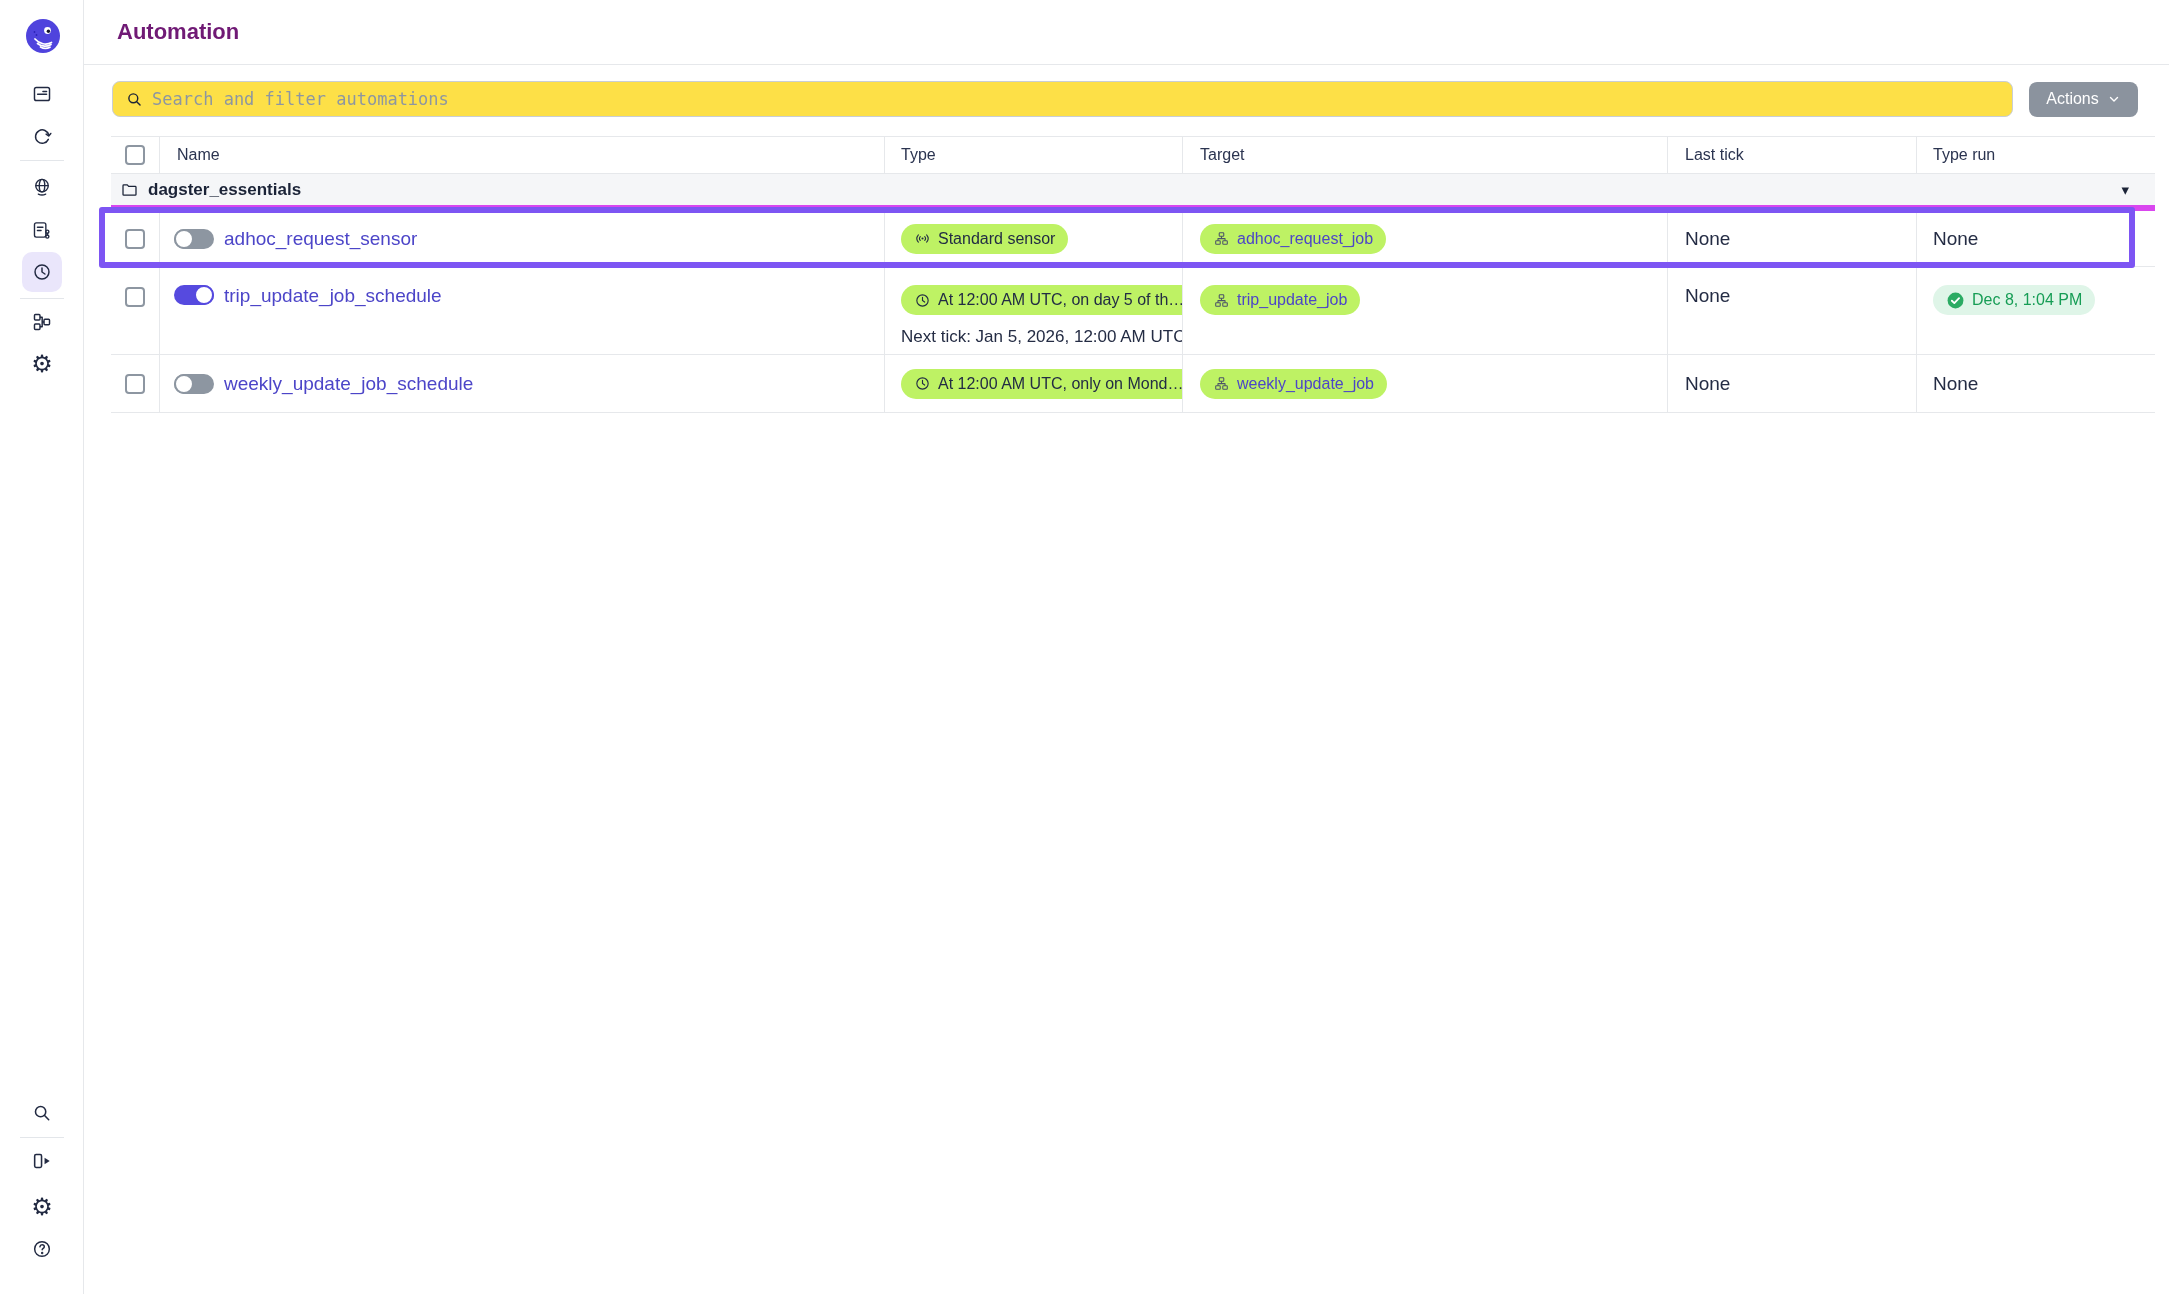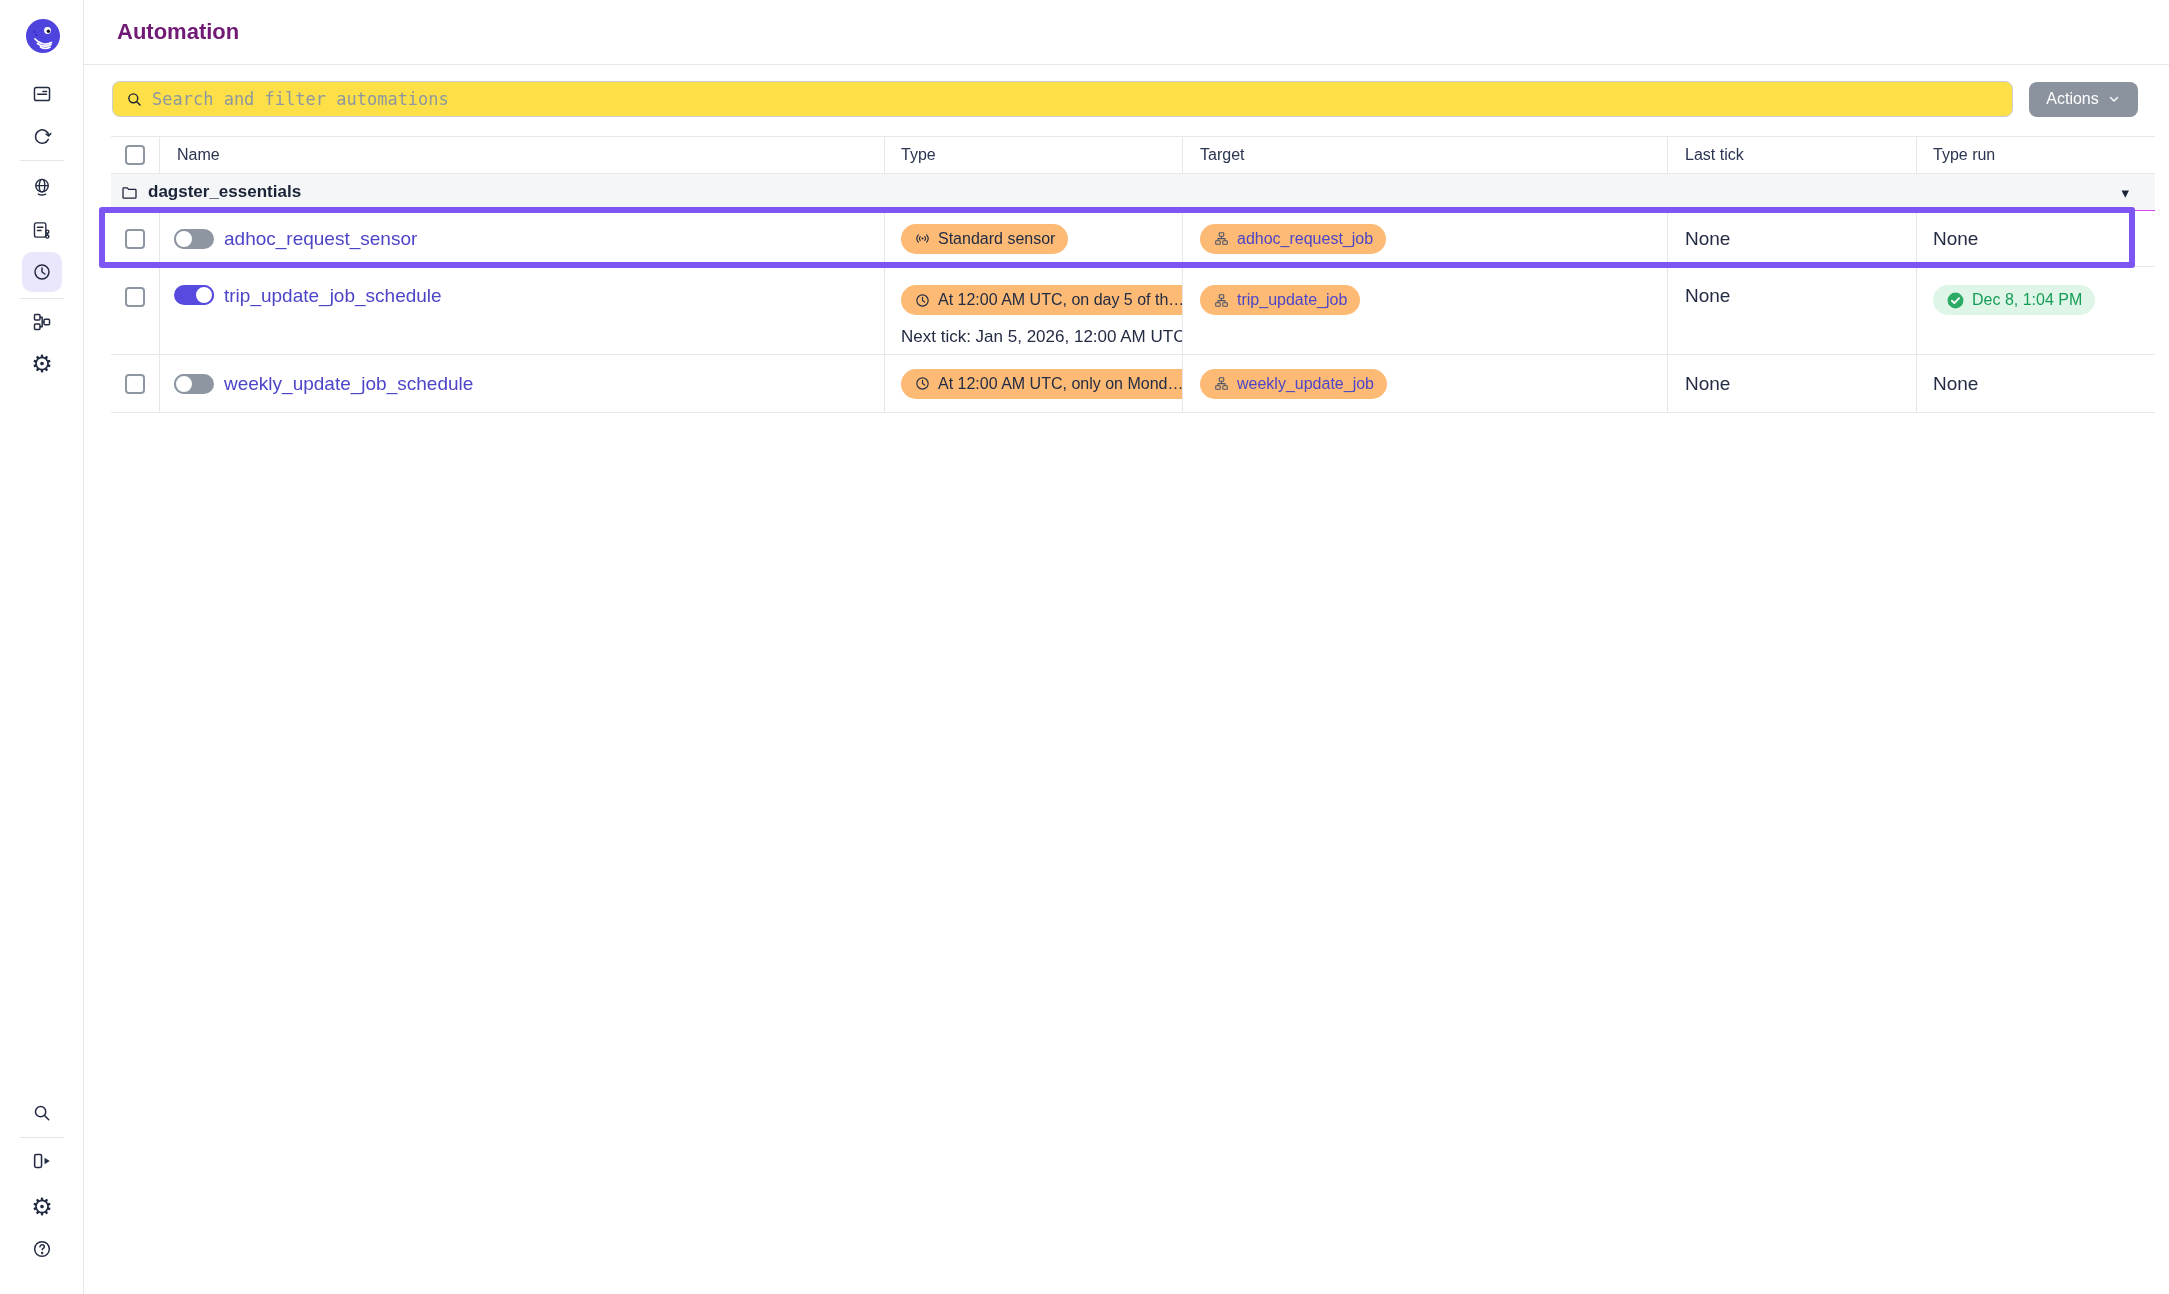--- a/index.html
+++ b/index.html
@@ -51,41 +51,41 @@
   .cell.ltick { padding-left:17px; }
   .cell.lrun { padding-left:16px; }
   .th { font-size:16px; color:#2b3450; }
   .tr.head .cell.name { padding-left:17px; }
 
   .tr.r2 .cell { align-items:flex-start; padding-top:18px; }
   .tr.r2 .cell.cb { padding-top:20px; }
   .type-stack { display:flex; flex-direction:column; align-items:flex-start; overflow:hidden; }
   .subtext { margin-top:12px; font-size:17px; color:#242c44; }
 
-  .group-row { height:37px; background:#f5f6f8; border-bottom:1px solid #d946ef;
+  .group-row { height:37px; background:#f5f6f8; border-bottom:6px solid #d946ef;
                display:flex; align-items:center; padding-left:9px; }
   .group-row svg { width:19px; height:19px; margin-right:9px; flex:none; }
   .group-label { font-size:17px; font-weight:700; color:#1b2337; }
   .group-caret { margin-left:auto; margin-right:26px; font-size:15px; color:#1b2337; cursor:pointer; line-height:1; }
 
   .checkbox { width:20px; height:20px; border:2px solid #8d96a1; border-radius:4px; background:#fff; cursor:pointer; }
 
   .toggle { position:relative; width:40px; height:20px; border-radius:10px; flex:none; cursor:pointer; }
   .toggle.off { background:#8d96a1; }
   .toggle.off .knob { position:absolute; left:0; top:0; width:20px; height:20px; border-radius:50%;
                       background:#fff; border:2px solid #8d96a1; }
   .toggle.on { background:#564adf; }
   .toggle.on .knob { position:absolute; right:0; top:0; width:20px; height:20px; border-radius:50%;
                      background:#fff; border:2px solid #564adf; }
 
   .link { font-size:19px; color:#4c45c8; cursor:pointer; text-decoration:none; }
   .none-text { font-size:19px; color:#242c44; }
 
   .pill { display:inline-flex; align-items:center; gap:7px; height:30px; border-radius:15px;
-          background:#fdba74; padding:0 13px; font-size:16px; color:#222c44; flex:none; }
+          background:#bef264; padding:0 13px; font-size:16px; color:#222c44; flex:none; }
   .pill svg { width:17px; height:17px; flex:none; }
   .pill.link-pill span { color:#4c45c8; }
   .pill.link-pill { cursor:pointer; }
   .pill.green { background:#dff5e8; color:#169d55; cursor:pointer; }
   .pill.green svg { width:19px; height:19px; }
 
   .highlight-box { position:absolute; left:-12px; top:71px; width:2036px; height:61px;
                    border:6px solid #7d55f3; border-radius:3px; pointer-events:none; z-index:4; }
 </style>
 </head>

